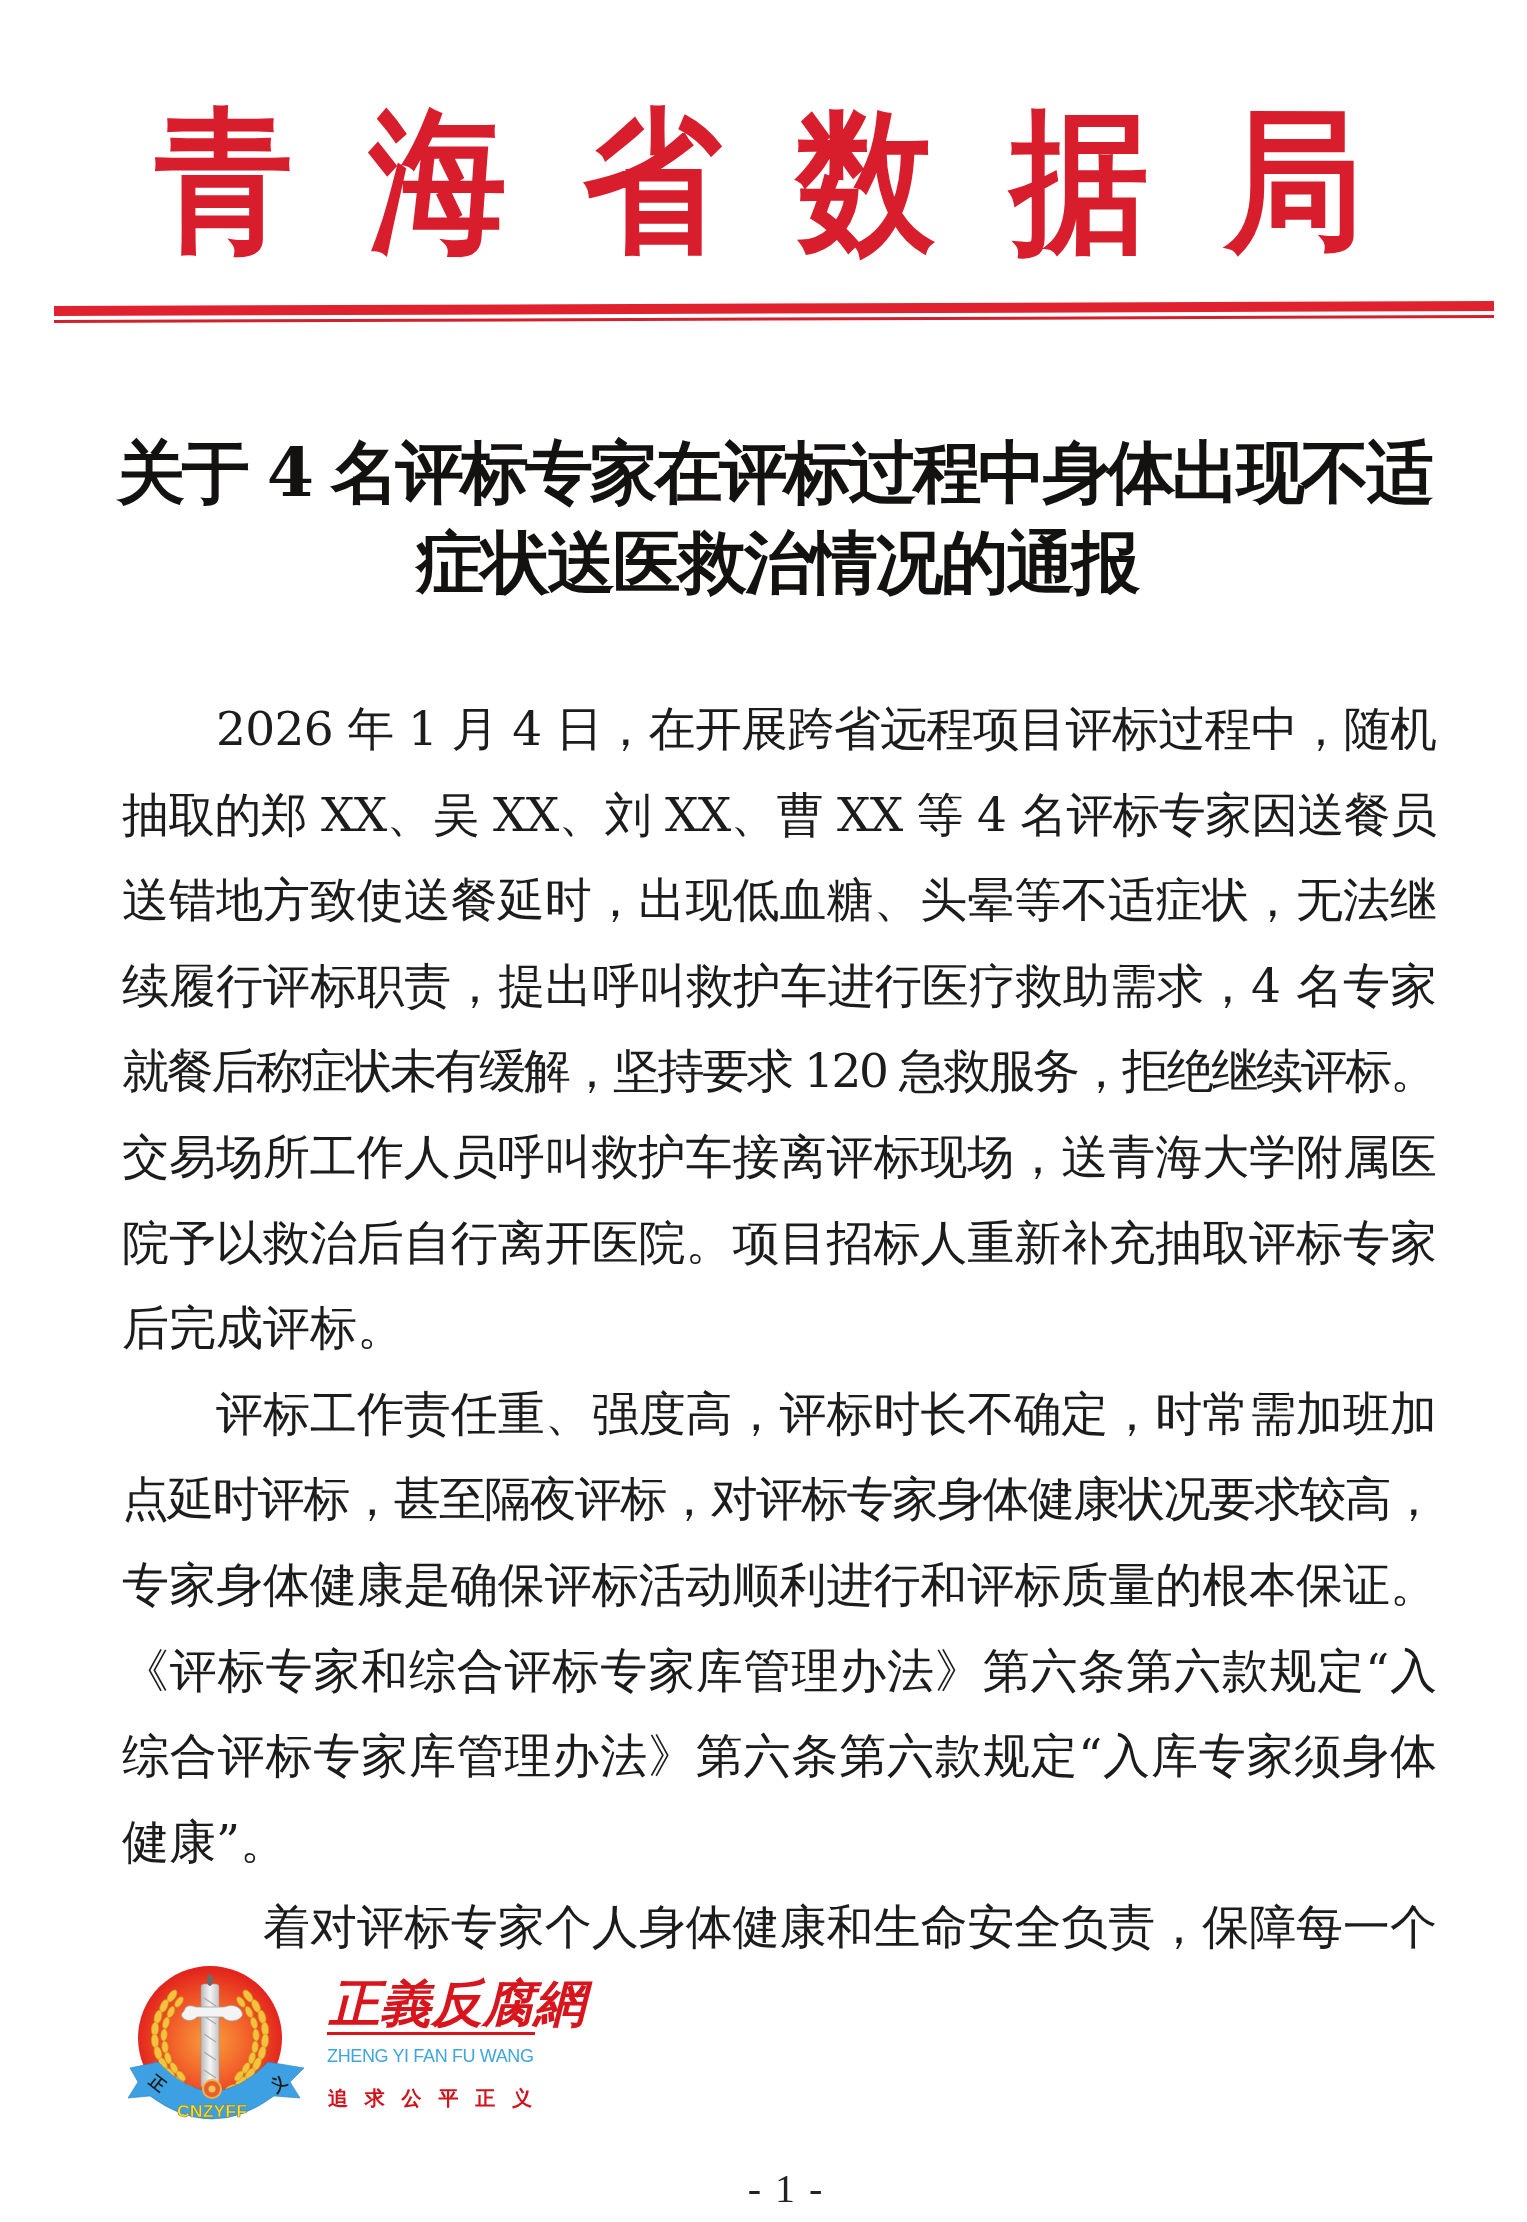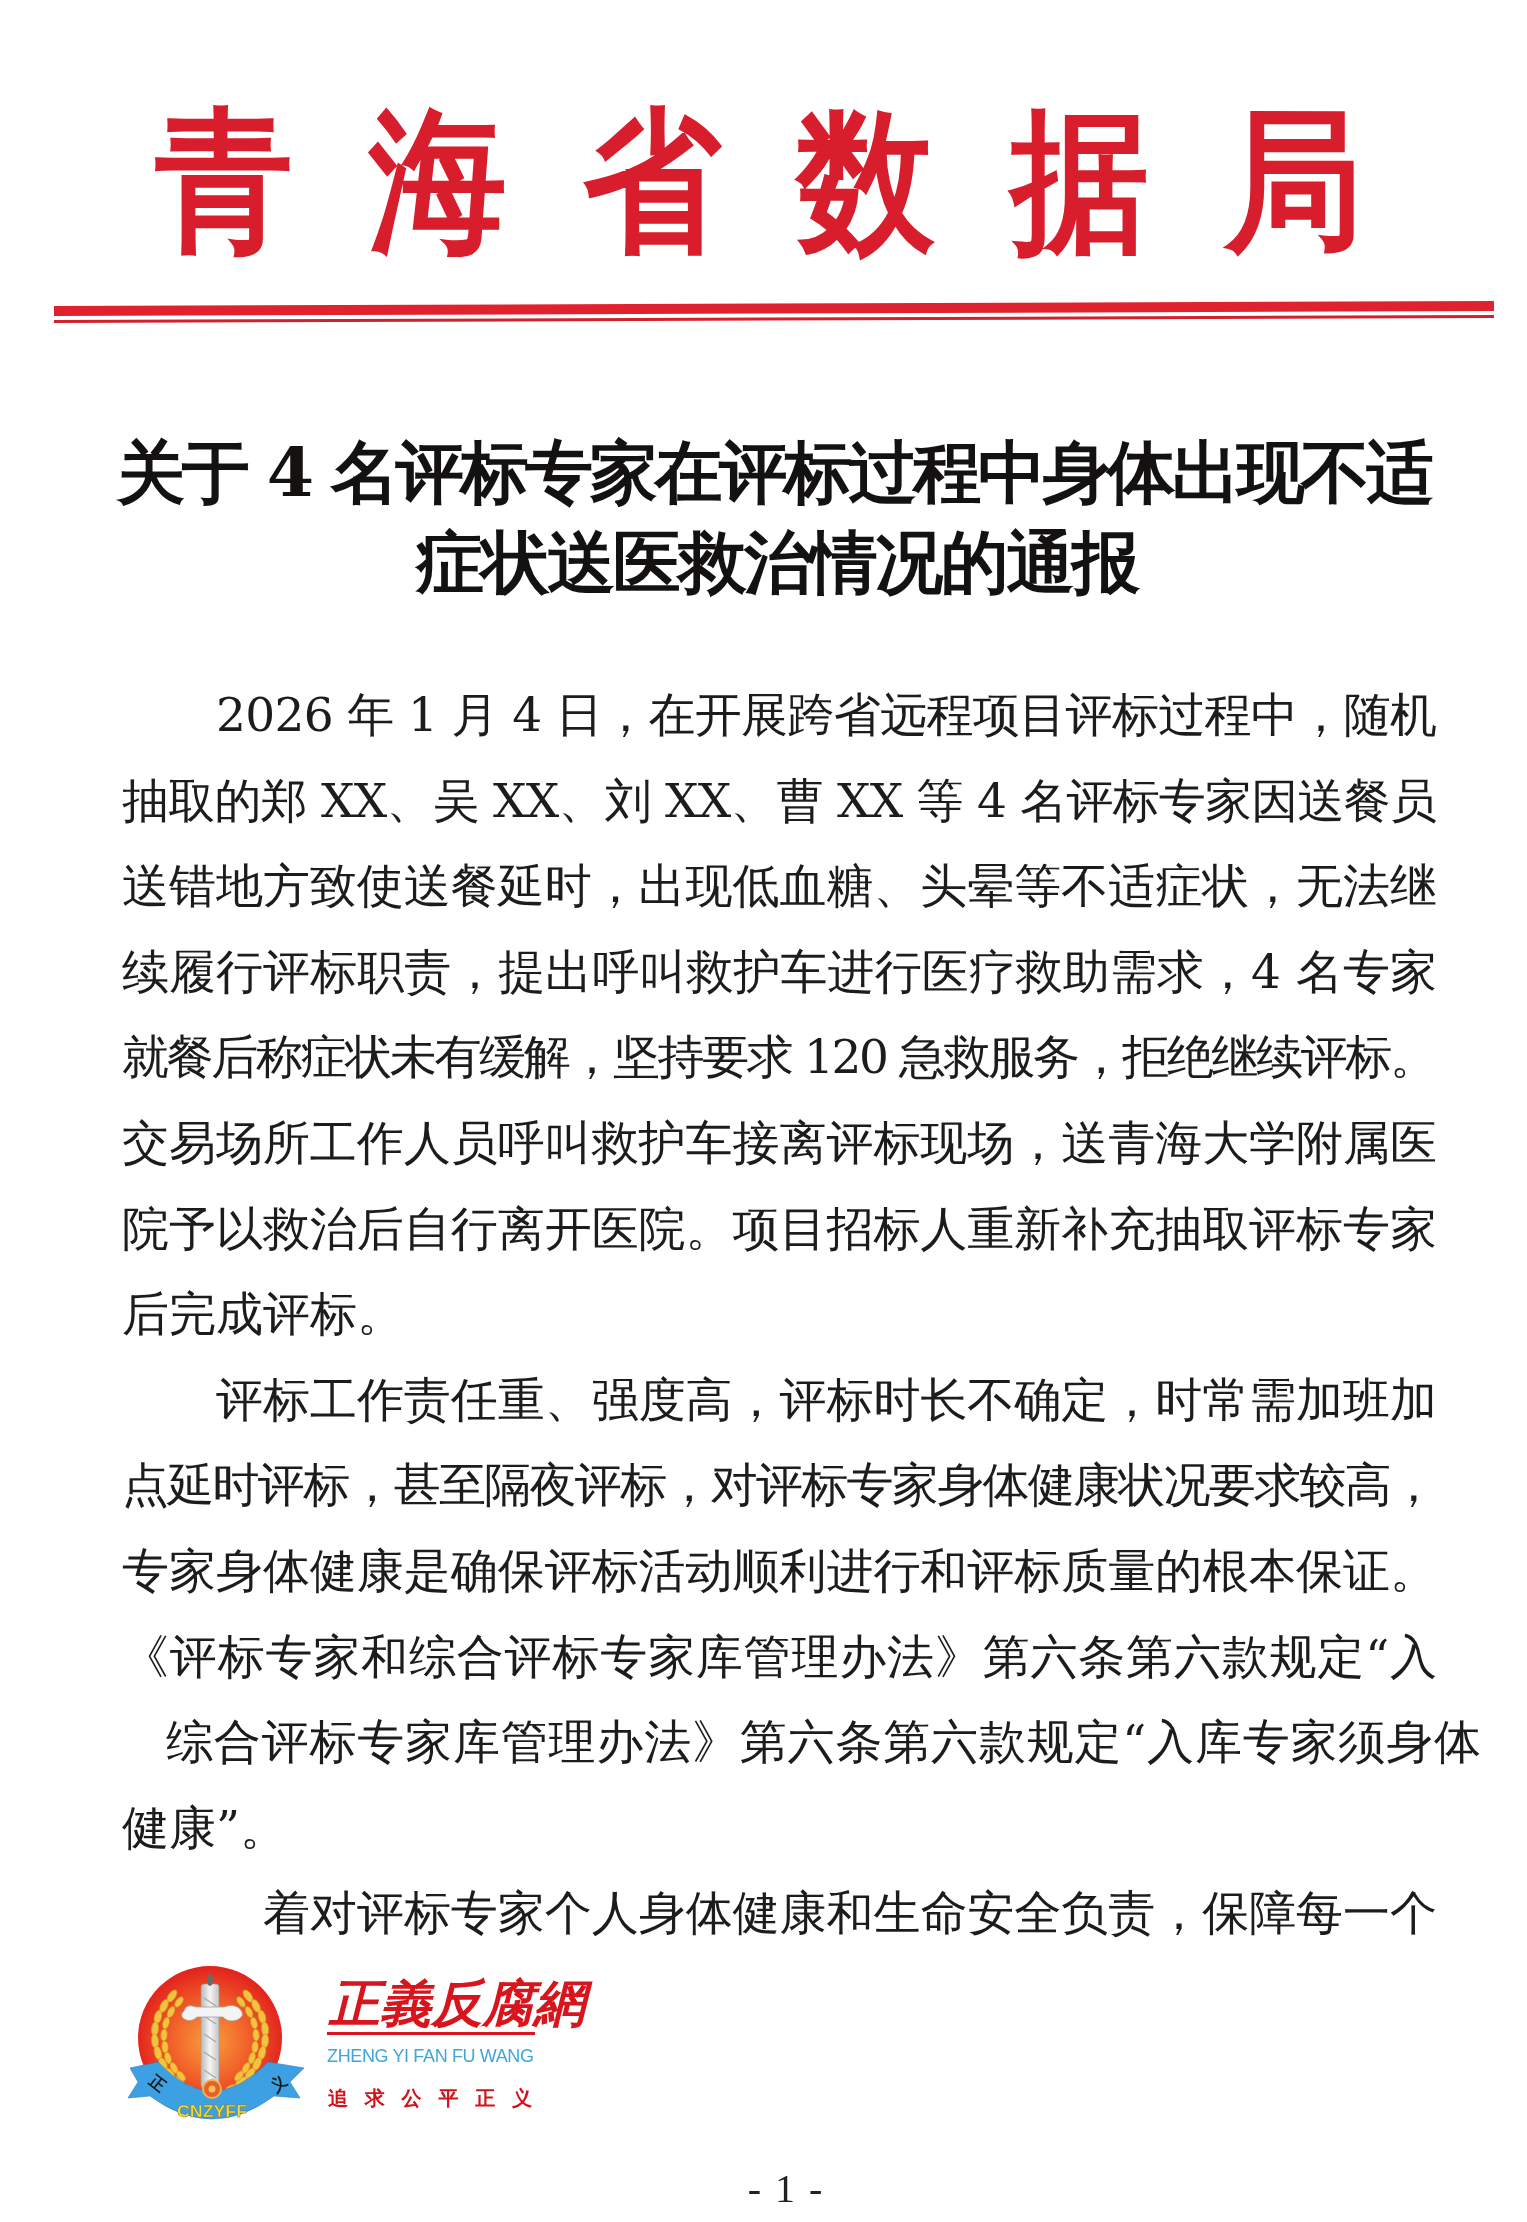--- a/index.html
+++ b/index.html
@@ -28,21 +28,21 @@
 
   
   .title-line {
     position: absolute; font-size: 68px; line-height: 90px; height: 90px;
     font-weight: bold; white-space: nowrap; color: #141111;
   }
   #title-1 { left: 117px; top: 427px; width: 1317px; }
   #title-2 { left: 416px; top: 517px; width: 724px; }
 
   
-  #body-text { left: 122px; top: 672px; width: 1315px; font-size: 47px; color: #1c1c1c; }
+  #body-text { left: 122px; top: 686px; width: 1315px; font-size: 47px; color: #1c1c1c; }
   .line {
     height: 85.6px; line-height: 85.6px; white-space: nowrap;
     width: 1315px; box-sizing: border-box;
   }
   .indent2 { padding-left: 94px; }
   .indent3 { padding-left: 141px; }
 
   
   #page-num {
     left: 742px; top: 2164px; width: 100px; text-align: center;
@@ -93,21 +93,21 @@
     <div class="line fit"><span class="t" style="letter-spacing: -2.37399px;">就餐后称症状未有缓解，坚持要求 120 急救服务，拒绝继续评标。</span></div>
     <div class="line fit"><span class="t" style="letter-spacing: -0.037037px;">交易场所工作人员呼叫救护车接离评标现场，送青海大学附属医</span></div>
     <div class="line fit"><span class="t" style="letter-spacing: -0.037037px;">院予以救治后自行离开医院。项目招标人重新补充抽取评标专家</span></div>
     <div class="line"><span class="t">后完成评标。</span></div>
   </div>
   <div>
     <div class="line fit indent2"><span class="t" style="letter-spacing: -0.04px;">评标工作责任重、强度高，评标时长不确定，时常需加班加</span></div>
     <div class="line fit"><span class="t" style="letter-spacing: -1.71429px;">点延时评标，甚至隔夜评标，对评标专家身体健康状况要求较高，</span></div>
     <div class="line fit"><span class="t" style="letter-spacing: -0.037037px;">专家身体健康是确保评标活动顺利进行和评标质量的根本保证。</span></div>
     <div class="line fit"><span class="t" style="letter-spacing: 0.813657px; text-align: center;">《评标专家和综合评标专家库管理办法》第六条第六款规定“入</span></div>
-    <div class="line fit"><span class="t" style="letter-spacing: 0.813657px; margin-left: 44px;">综合评标专家库管理办法》第六条第六款规定“入库专家须身体</span></div>
+    <div class="line fit"><span class="t" style="letter-spacing: 0.813657px;">综合评标专家库管理办法》第六条第六款规定“入库专家须身体</span></div>
     <div class="line"><span class="t">健康”。</span></div>
   </div>
   <div>
     <div class="line fit indent3"><span class="t" style="letter-spacing: -0.0416667px;">着对评标专家个人身体健康和生命安全负责，保障每一个</span></div>
   </div>
 </div>
 
 <div id="page-num" class="abs">-1-</div>
 
 <svg id="logo" class="abs" viewBox="0 0 180 172" width="180" height="172">

